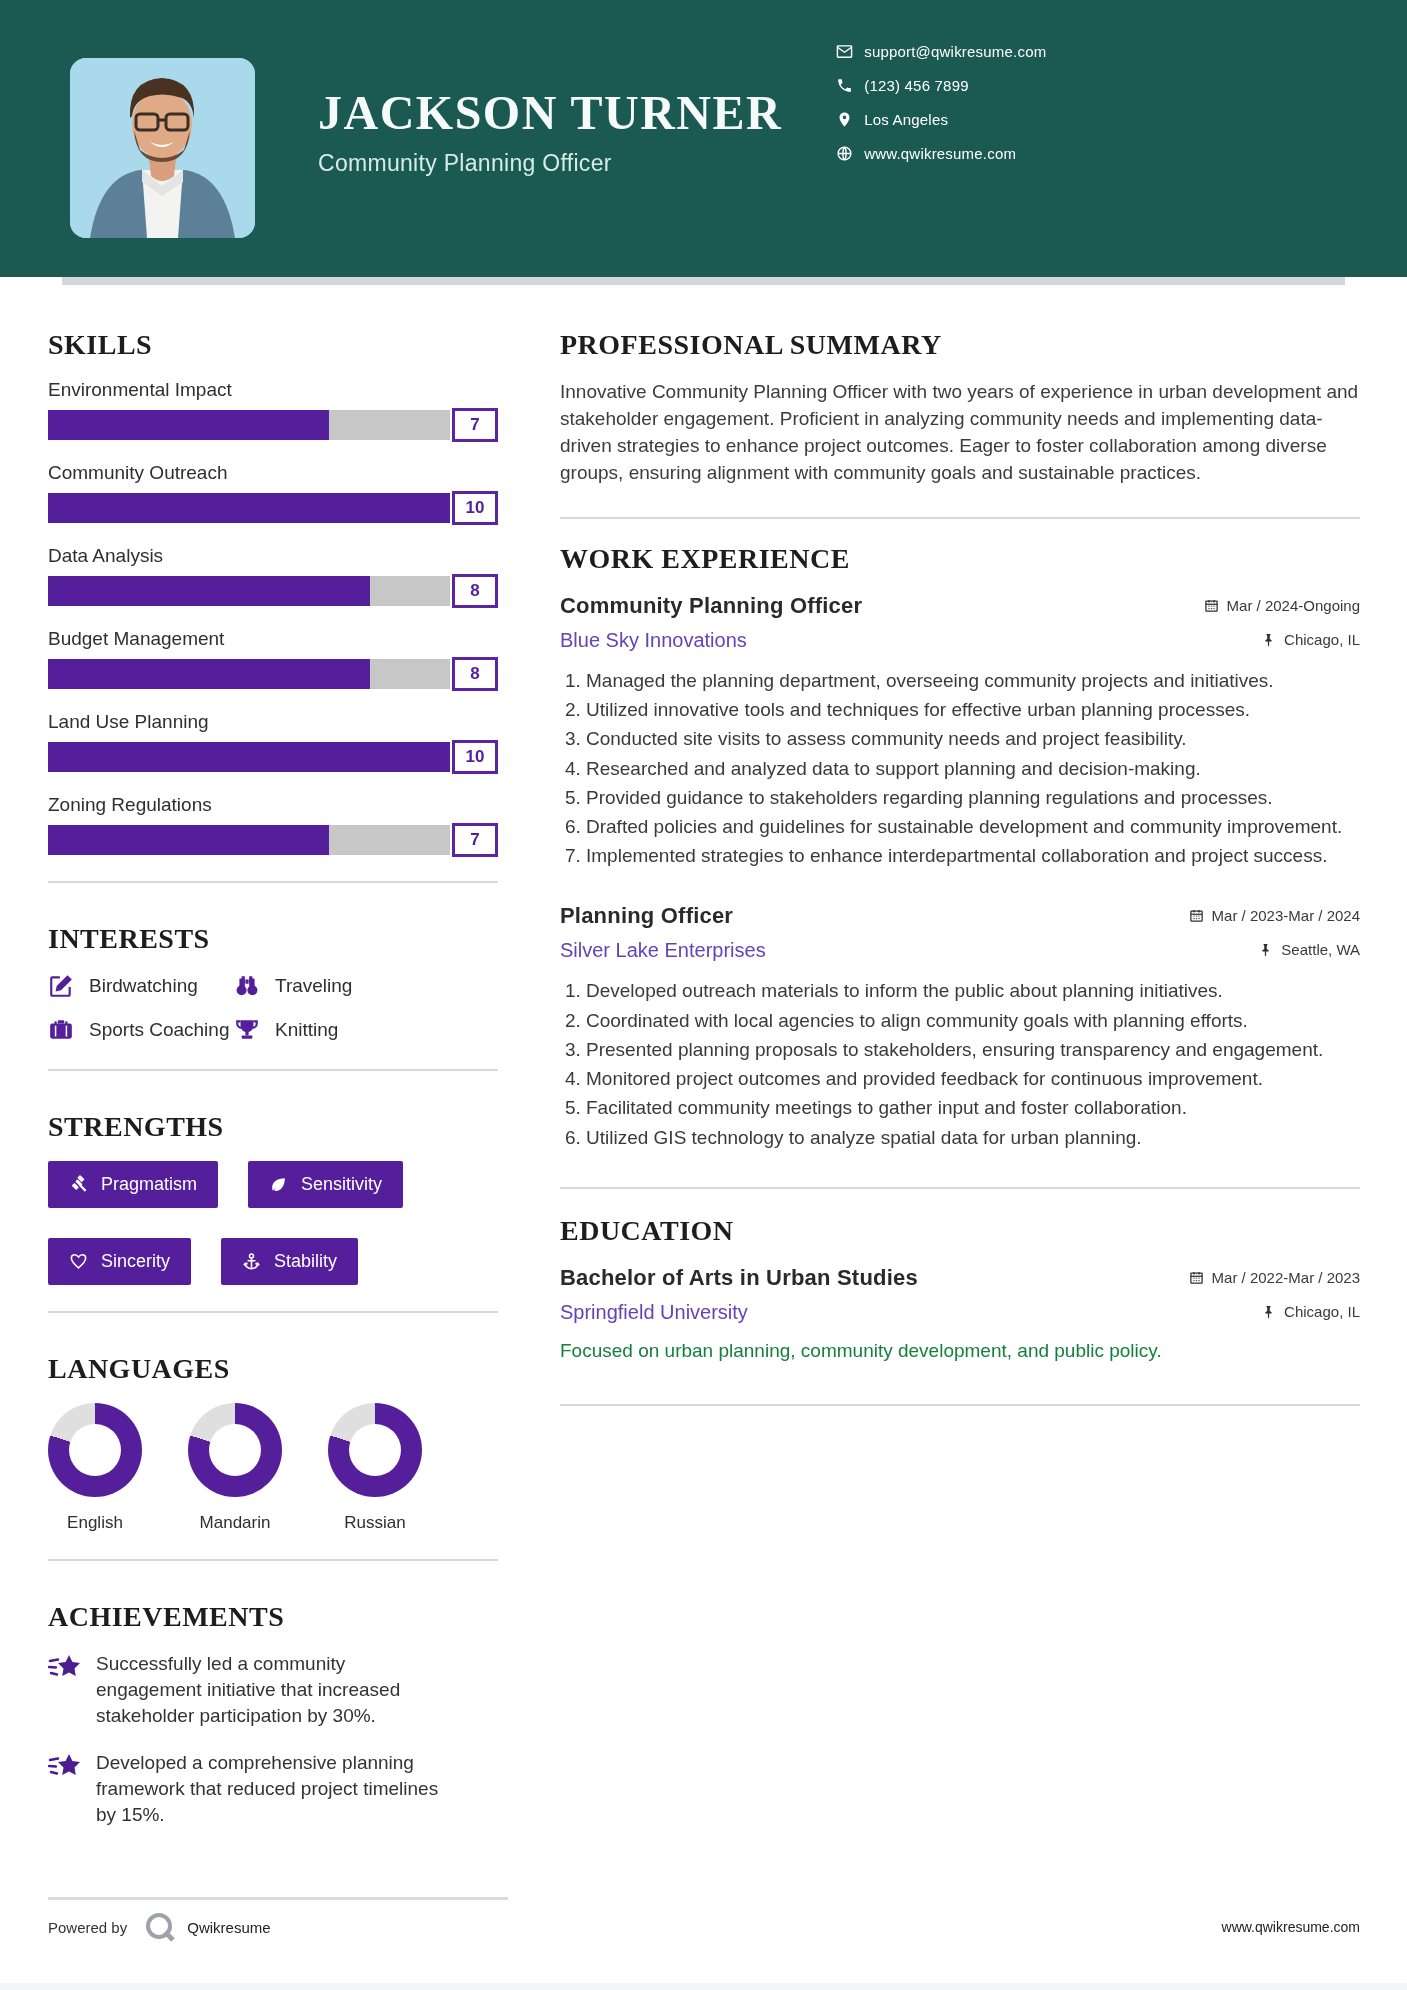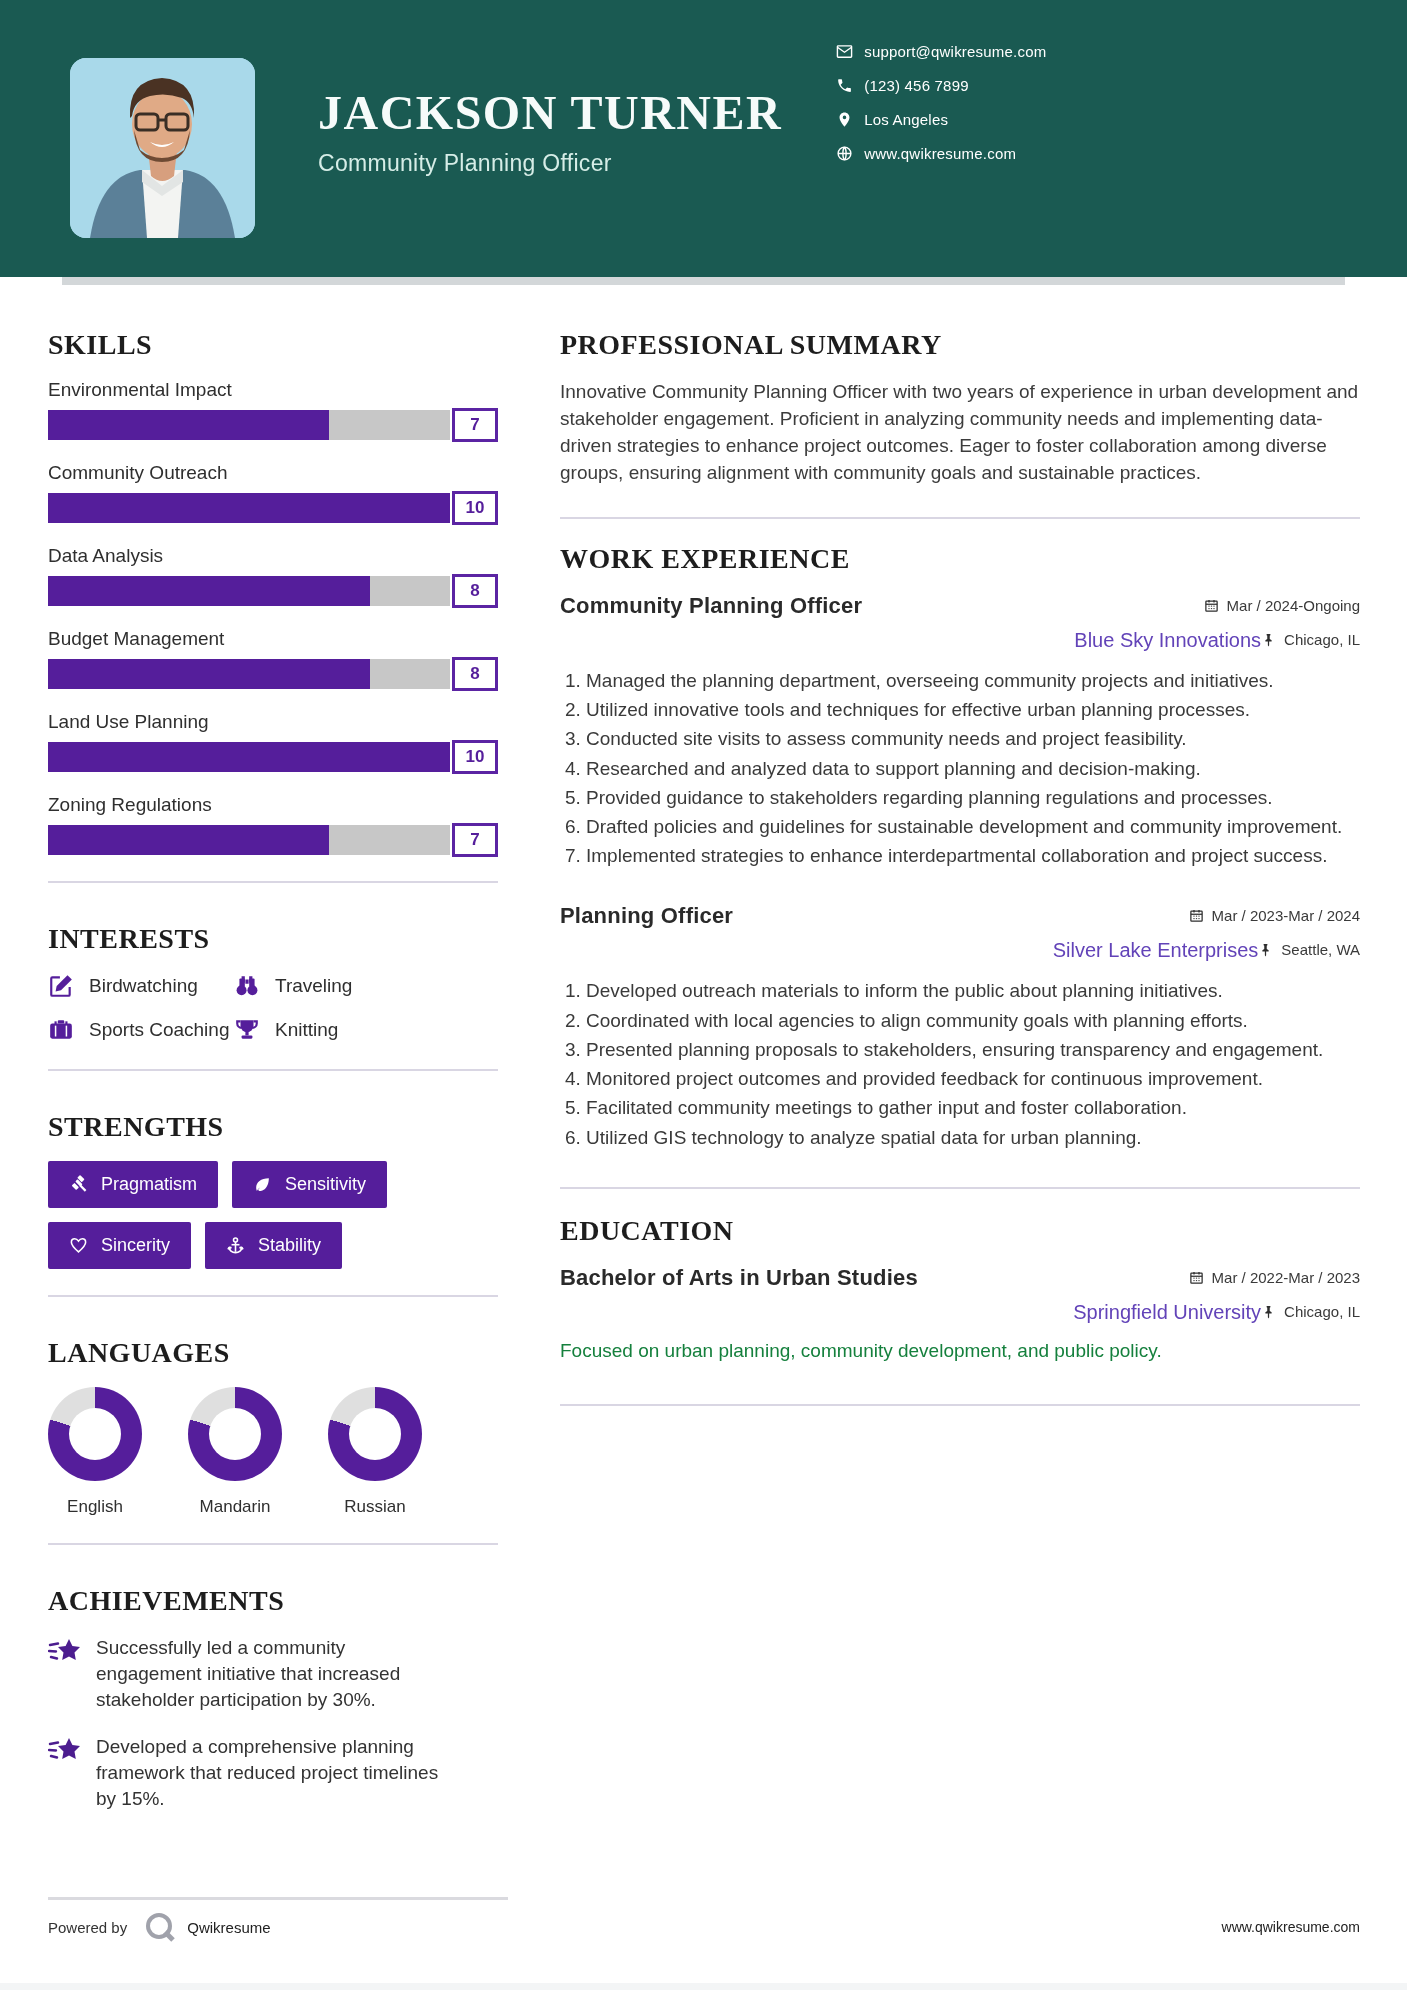--- a/index.html
+++ b/index.html
@@ -53,21 +53,21 @@
   }
 
   
   .interests-grid { display:grid; grid-template-columns:186px auto; row-gap:18px; column-gap:0; }
   .interest-item { display:flex; align-items:center; }
   .interest-icon { width:26px; height:26px; margin-right:15px; color:#551E9B; flex:none; }
   .interest-icon svg { width:100%; height:100%; display:block; }
   .interest-label { font-size:19px; color:#2f2f2f; }
 
   
-  .badges { display:flex; flex-wrap:wrap; gap:14px; width:440px; }
+  .badges { display:flex; flex-wrap:wrap; gap:30px; width:440px; }
   .badge {
     display:inline-flex; align-items:center; gap:13px; background:#551E9B; color:#fff;
     padding:13px 21px; font-size:18px; border-radius:2px;
   }
   .badge-icon { width:19px; height:19px; color:#fff; flex:none; }
   .badge-icon svg { width:100%; height:100%; display:block; }
 
   
   .donuts { display:flex; gap:46px; }
   .donut-wrap { width:94px; display:flex; flex-direction:column; align-items:center; }
@@ -86,21 +86,21 @@
 
   
   .summary-text { font-size:19px; line-height:1.42; color:#3c3c3c; }
   .job { margin-top:18px; }
   .job + .job { margin-top:34px; }
   .job-head { display:flex; justify-content:space-between; align-items:baseline; }
   .job-name { font-size:22px; font-weight:bold; color:#2a2a2a; letter-spacing:.2px; }
   .job-meta { font-size:15px; color:#3a3a3a; display:flex; align-items:center; gap:8px; flex:none; }
   .meta-icon { width:15px; height:15px; color:#2e2e2e; }
   .meta-icon svg { width:100%; height:100%; display:block; }
-  .job-sub { display:flex; justify-content:flex-end; align-items:baseline; margin-top:10px; }
+  .job-sub { display:flex; justify-content:space-between; align-items:baseline; margin-top:10px; }
   .company { font-size:20px; color:#6243B8; }
   .bullets { margin:16px 0 0 0; padding-left:26px; }
   .bullets li { font-size:19px; line-height:1.38; color:#3a3a3a; margin-bottom:3px; }
   .edu-desc { margin-top:14px; font-size:19px; line-height:1.4; color:#15803d; }
 
   
   .footer { position:absolute; left:48px; right:47px; bottom:48px; }
   .footer-line { width:460px; border:none; border-top:3px solid #DADADF; margin-bottom:12px; }
   .footer-row { display:flex; align-items:center; }
   .powered-by { font-size:15px; color:#333; }

